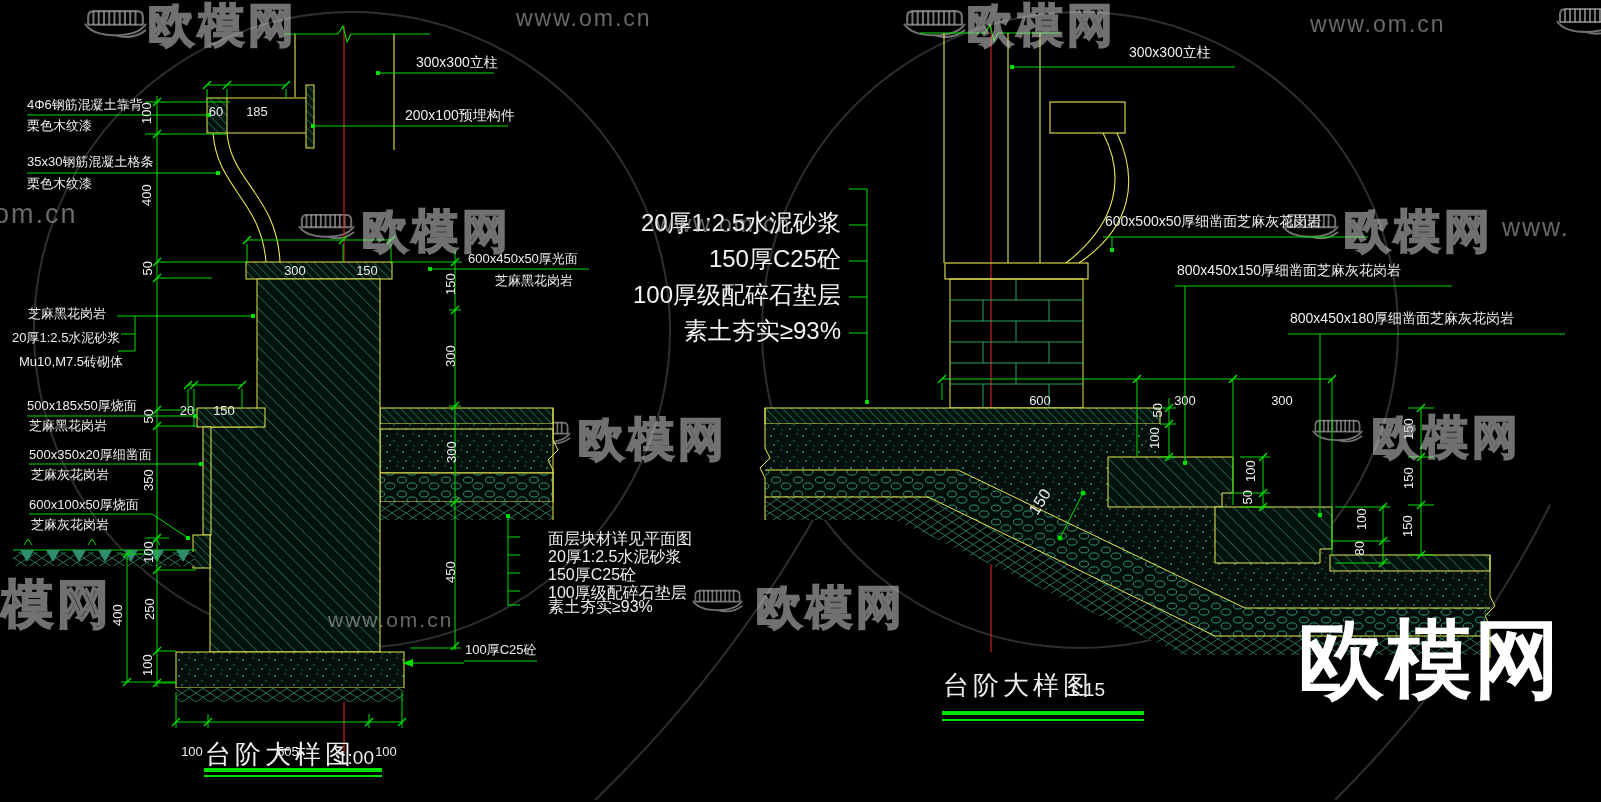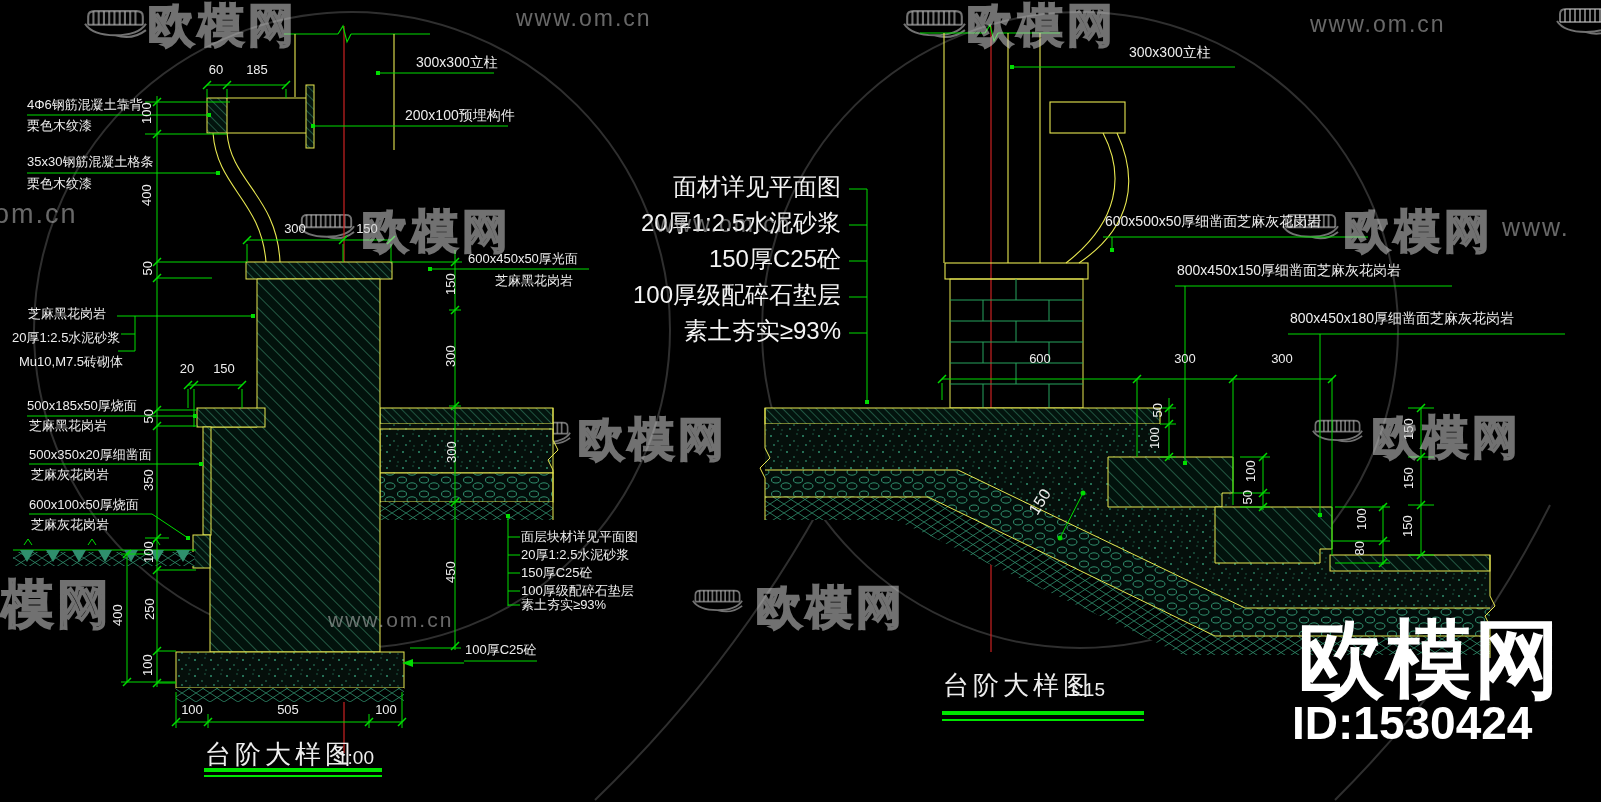--- a/index.html
+++ b/index.html
@@ -2,23 +2,23 @@
 <html><head>
 <meta charset="utf-8">
 <style>
   html,body{margin:0;padding:0;background:#000;}
   #stage{position:relative;width:1601px;height:802px;background:#000;overflow:hidden;
          font-family:"Liberation Sans",sans-serif;}
   #stage svg{position:absolute;left:0;top:0;}
   .t{position:absolute;white-space:nowrap;color:#ededed;line-height:1.1;}
   .lbl{font-size:13px;}
   .lbl14{font-size:14px;}
-  .nsm{font-size:13px;}
+  .nsm{font-size:16px;margin-left:27px;}
   .nlg{font-size:24px;color:#f4f4f4;width:270px;text-align:right;}
-  .dh{font-size:13px;width:44px;text-align:center;}
+  .dh{font-size:13px;width:44px;text-align:center;margin-top:42px;}
   .dv{font-size:13px;width:44px;text-align:center;transform:rotate(-90deg);}
   .dvs{font-size:16px;width:44px;text-align:center;transform:rotate(-58deg);}
   .title{font-size:26px;letter-spacing:4px;}
   .scale{font-size:19px;}
   .wm{color:rgba(190,190,190,.55);font-size:23px;letter-spacing:2px;}
   .wm21{font-size:21px;}
   .wmb{font-weight:bold;font-size:46px;letter-spacing:4px;color:transparent;
        -webkit-text-stroke:2px rgba(205,205,205,.55);}
   .wmb52{font-size:52px;}
   .wmbig{font-weight:bold;font-size:86px;letter-spacing:2px;color:#fff;}
@@ -281,21 +281,20 @@
 <span class="t dv" style="left:126px;top:658px">100</span>
 <span class="t dv" style="left:96px;top:608px">400</span>
 <span class="t dv" style="left:429px;top:277px">150</span>
 <span class="t dv" style="left:429px;top:349px">300</span>
 <span class="t dv" style="left:430px;top:445px">300</span>
 <span class="t dv" style="left:429px;top:565px">450</span>
 
 <span class="t title" style="left:205px;top:740px">台阶大样图</span>
 <span class="t scale" style="left:337px;top:748px">1:00</span>
 
-<span class="t nlg" style="left:571px;top:174px">面材详见平面图</span>
 <span class="t nlg" style="left:571px;top:210px">20厚1:2.5水泥砂浆</span>
 <span class="t nlg" style="left:571px;top:246px">150厚C25砼</span>
 <span class="t nlg" style="left:571px;top:282px">100厚级配碎石垫层</span>
 <span class="t nlg" style="left:571px;top:318px">素土夯实≥93%</span>
 
 <span class="t lbl14" style="left:1129px;top:45px">300x300立柱</span>
 <span class="t lbl14" style="left:1105px;top:214px">600x500x50厚细凿面芝麻灰花岗岩</span>
 <span class="t lbl14" style="left:1177px;top:263px">800x450x150厚细凿面芝麻灰花岗岩</span>
 <span class="t lbl14" style="left:1290px;top:311px">800x450x180厚细凿面芝麻灰花岗岩</span>
 
@@ -324,15 +323,14 @@
 <span class="t wm" style="left:1502px;top:214px;font-size:25px">www.</span>
 <span class="t wmb" style="left:148px;top:0px">欧模网</span>
 <span class="t wmb" style="left:967px;top:0px">欧模网</span>
 <span class="t wmb" style="left:362px;top:206px">欧模网</span>
 <span class="t wmb" style="left:1344px;top:206px">欧模网</span>
 <span class="t wmb" style="left:578px;top:414px">欧模网</span>
 <span class="t wmb" style="left:1372px;top:412px">欧模网</span>
 <span class="t wmb" style="left:756px;top:582px">欧模网</span>
 <span class="t wmb wmb52" style="left:-55px;top:576px">欧模网</span>
 <span class="t wmbig" style="left:1298px;top:612px">欧模网</span>
-<span class="t wmid" style="left:1292px;top:698px">ID:1530424</span>
 
 </div>
 
 </body></html>

